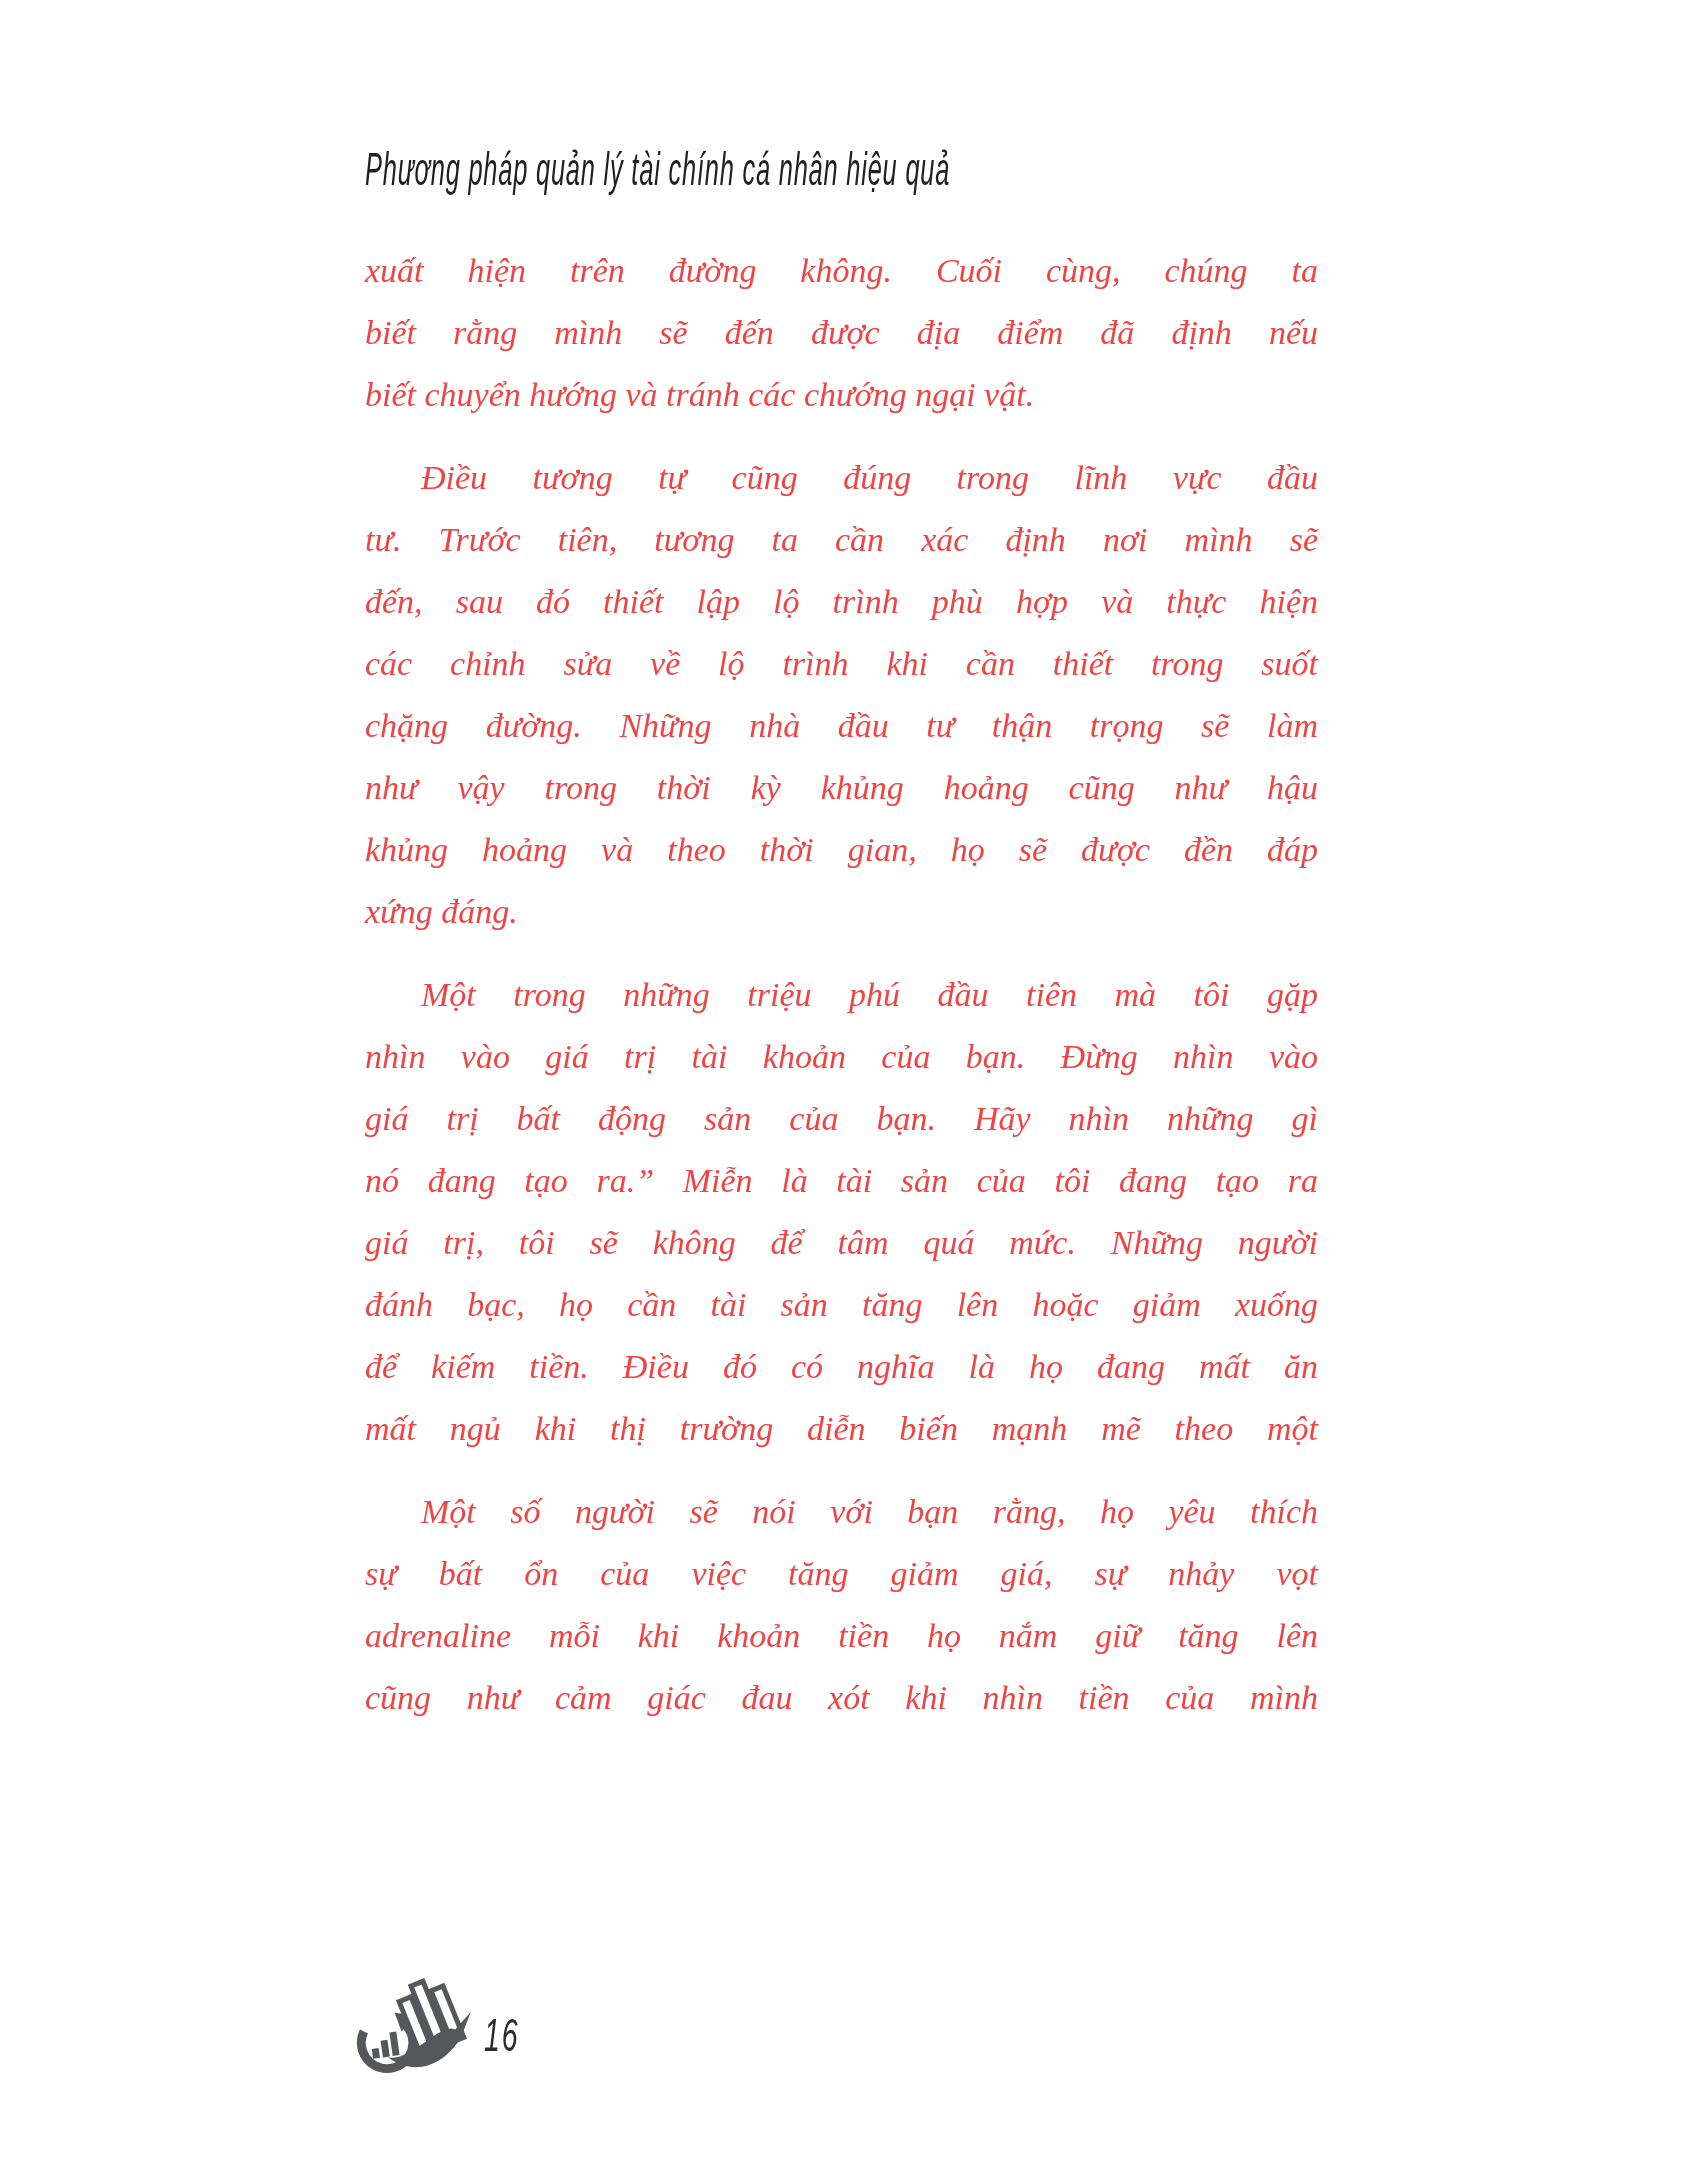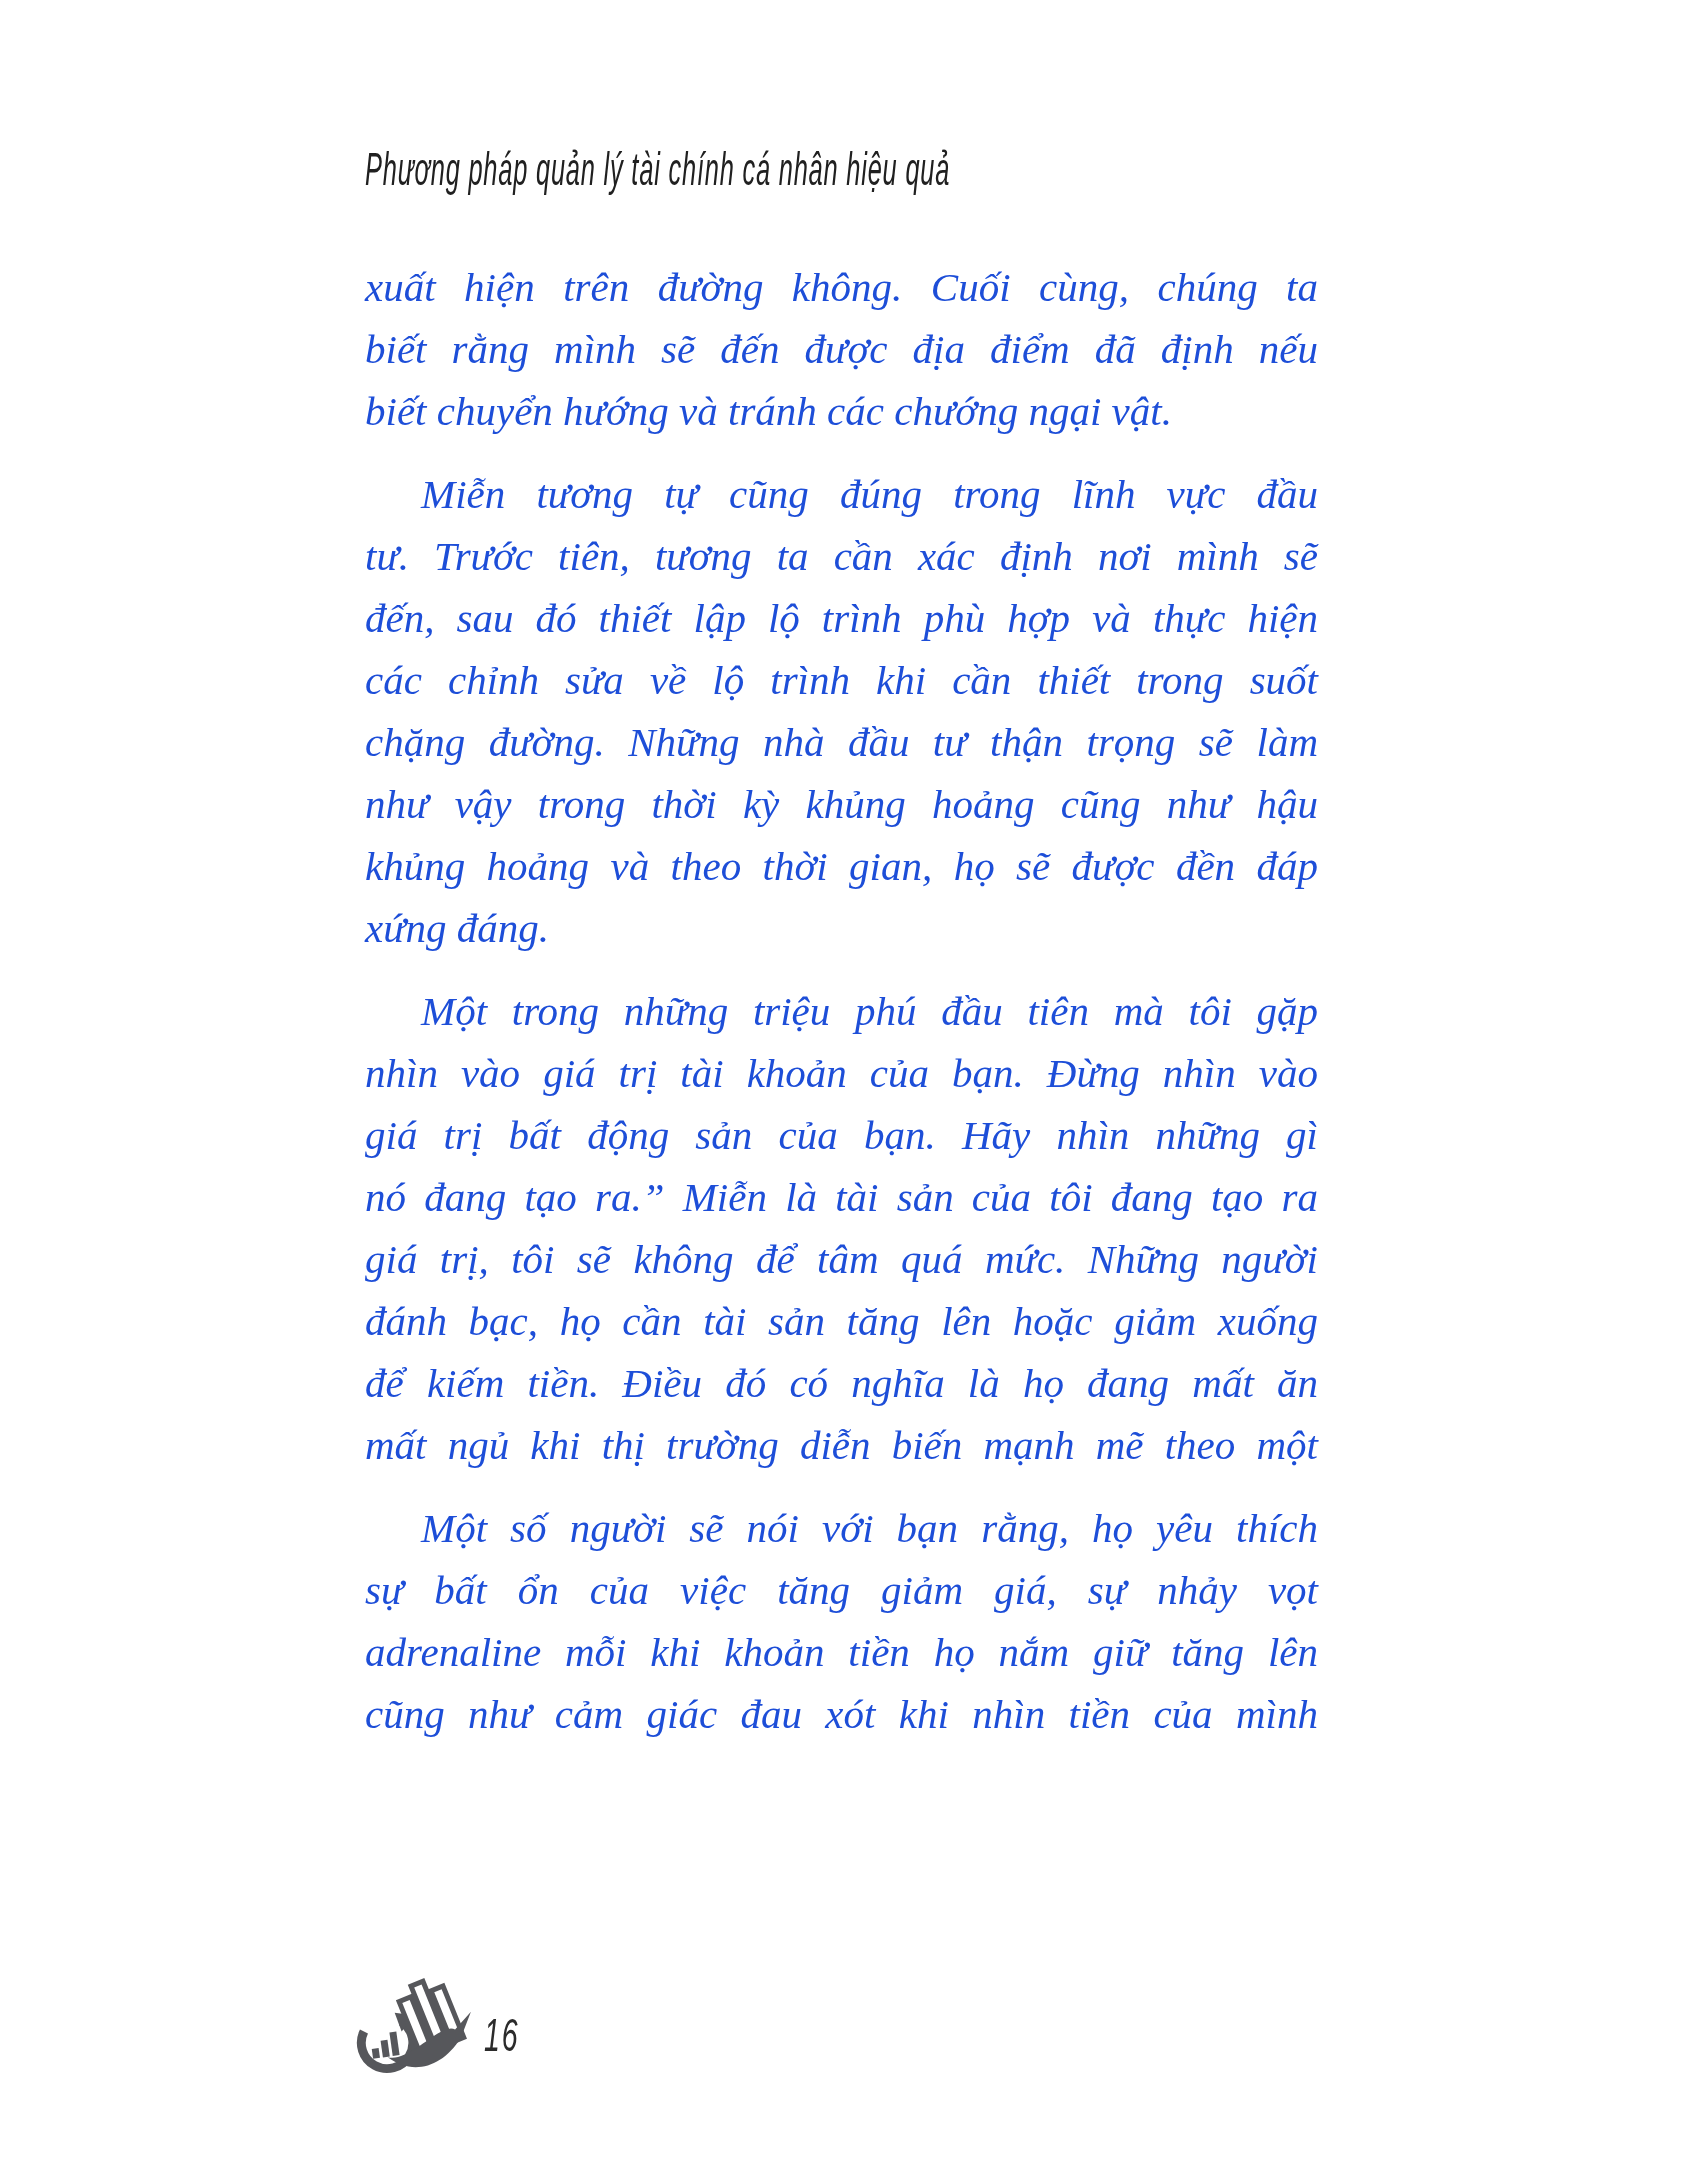--- a/index.html
+++ b/index.html
@@ -15,21 +15,21 @@
     position:absolute;left:365px;top:141px;
     font-family:"Liberation Sans","DejaVu Sans",sans-serif;
     font-size:47px;font-weight:400;color:#202020;
     white-space:nowrap;letter-spacing:1.5px;
     transform:scaleX(0.54);transform-origin:left top;
   }
 
   
   .body-text{
     position:absolute;left:365px;top:240px;width:953px;
-    font-size:41px;line-height:62px;color:#1d4ed8;margin-top:16px;
+    font-size:34px;line-height:62px;color:#ef4444;
   }
   .para + .para{margin-top:21px;}
   .bodyline{
     white-space:nowrap;height:62px;
     text-align:justify;text-align-last:justify;
   }
   .bodyline.noj{text-align-last:left;}
   .bodyline.ind{text-indent:56px;}
 
   
@@ -48,21 +48,21 @@
 
   <div class="running-head">Phương pháp quản lý tài chính cá nhân hiệu quả</div>
 
   <div class="body-text">
       <div class="para">
         <div class="bodyline">xuất hiện trên đường không. Cuối cùng, chúng ta</div>
         <div class="bodyline">biết rằng mình sẽ đến được địa điểm đã định nếu</div>
         <div class="bodyline noj">biết chuyển hướng và tránh các chướng ngại vật.</div>
       </div>
       <div class="para">
-        <div class="bodyline ind">Miễn tương tự cũng đúng trong lĩnh vực đầu</div>
+        <div class="bodyline ind">Điều tương tự cũng đúng trong lĩnh vực đầu</div>
         <div class="bodyline">tư. Trước tiên, tương ta cần xác định nơi mình sẽ</div>
         <div class="bodyline">đến, sau đó thiết lập lộ trình phù hợp và thực hiện</div>
         <div class="bodyline">các chỉnh sửa về lộ trình khi cần thiết trong suốt</div>
         <div class="bodyline">chặng đường. Những nhà đầu tư thận trọng sẽ làm</div>
         <div class="bodyline">như vậy trong thời kỳ khủng hoảng cũng như hậu</div>
         <div class="bodyline">khủng hoảng và theo thời gian, họ sẽ được đền đáp</div>
         <div class="bodyline noj">xứng đáng.</div>
       </div>
       <div class="para">
         <div class="bodyline ind">Một trong những triệu phú đầu tiên mà tôi gặp</div>

